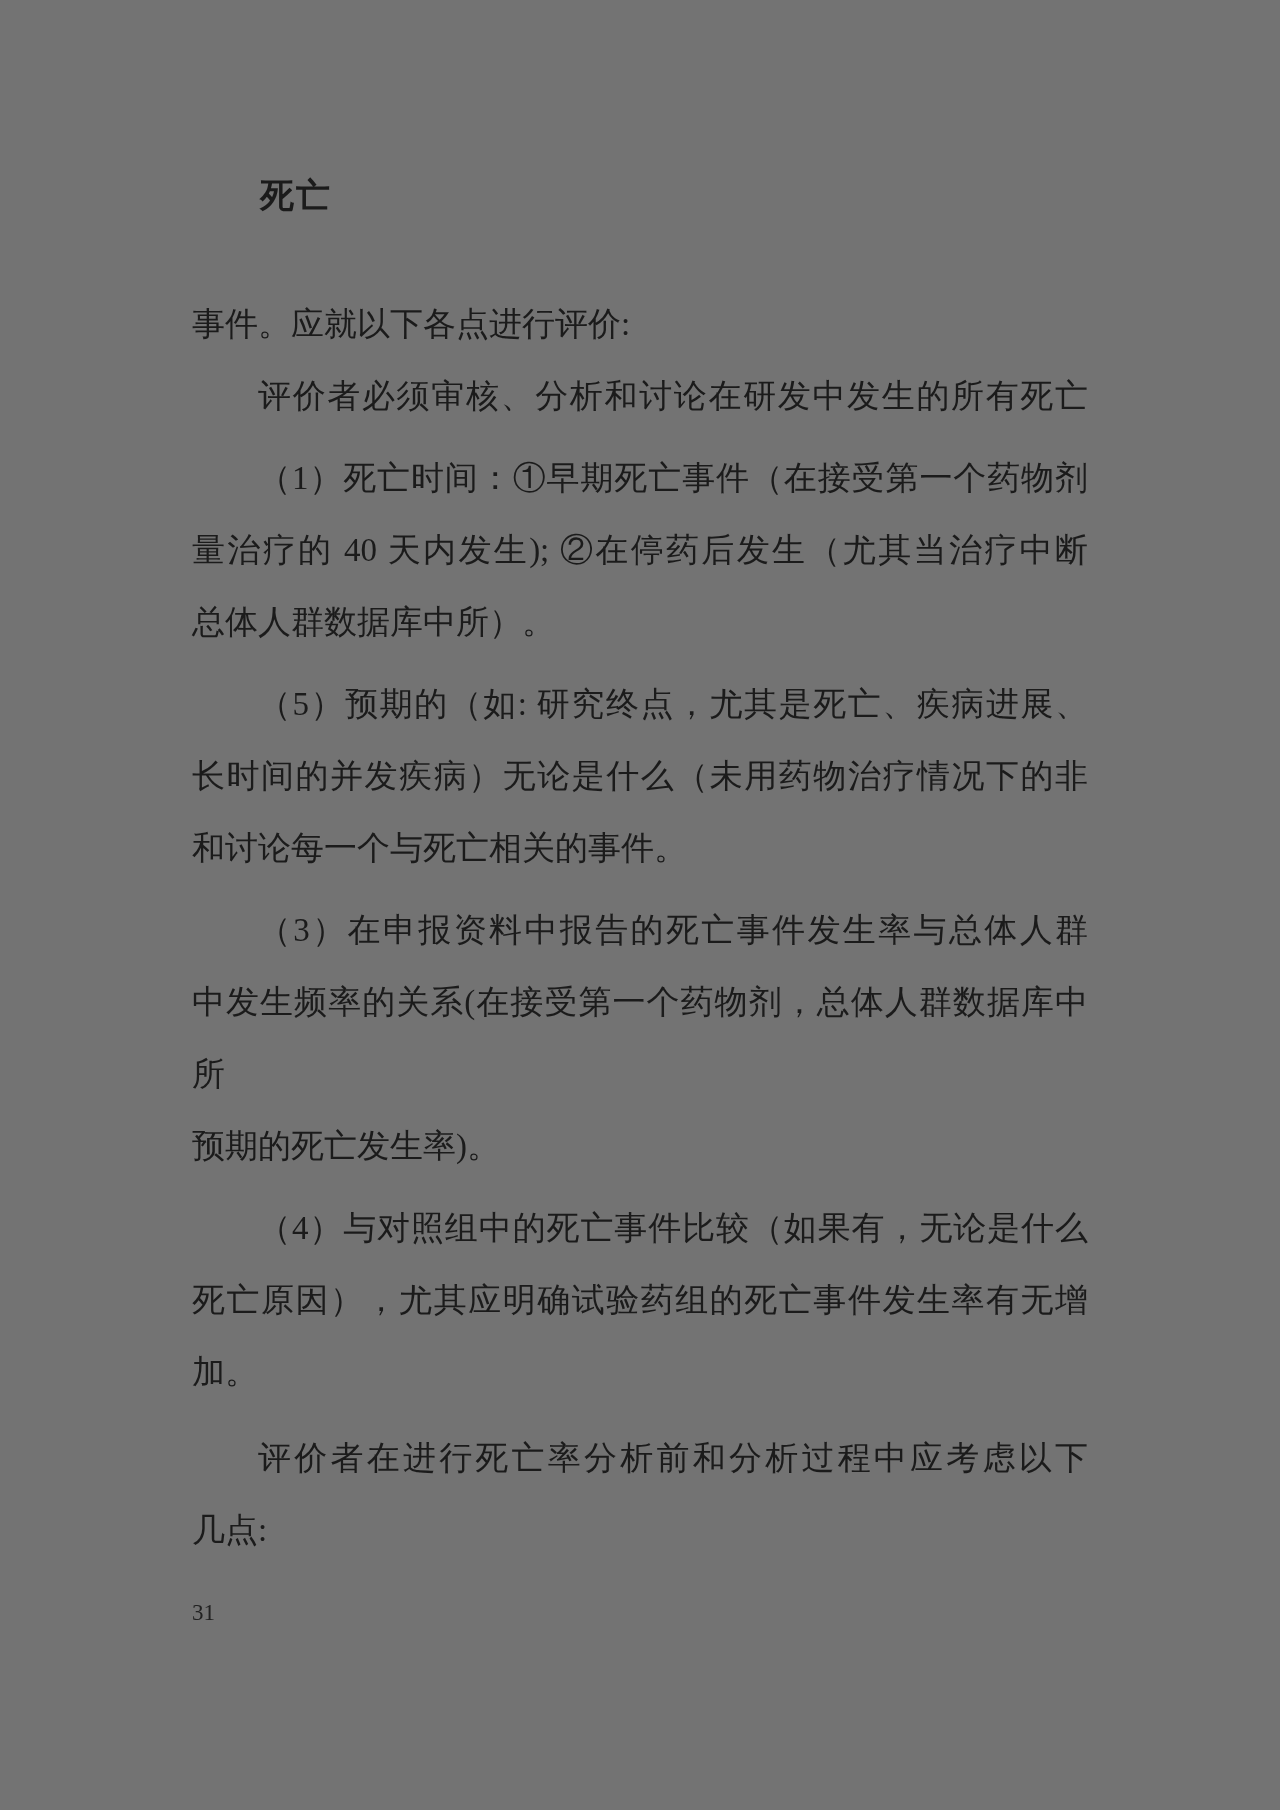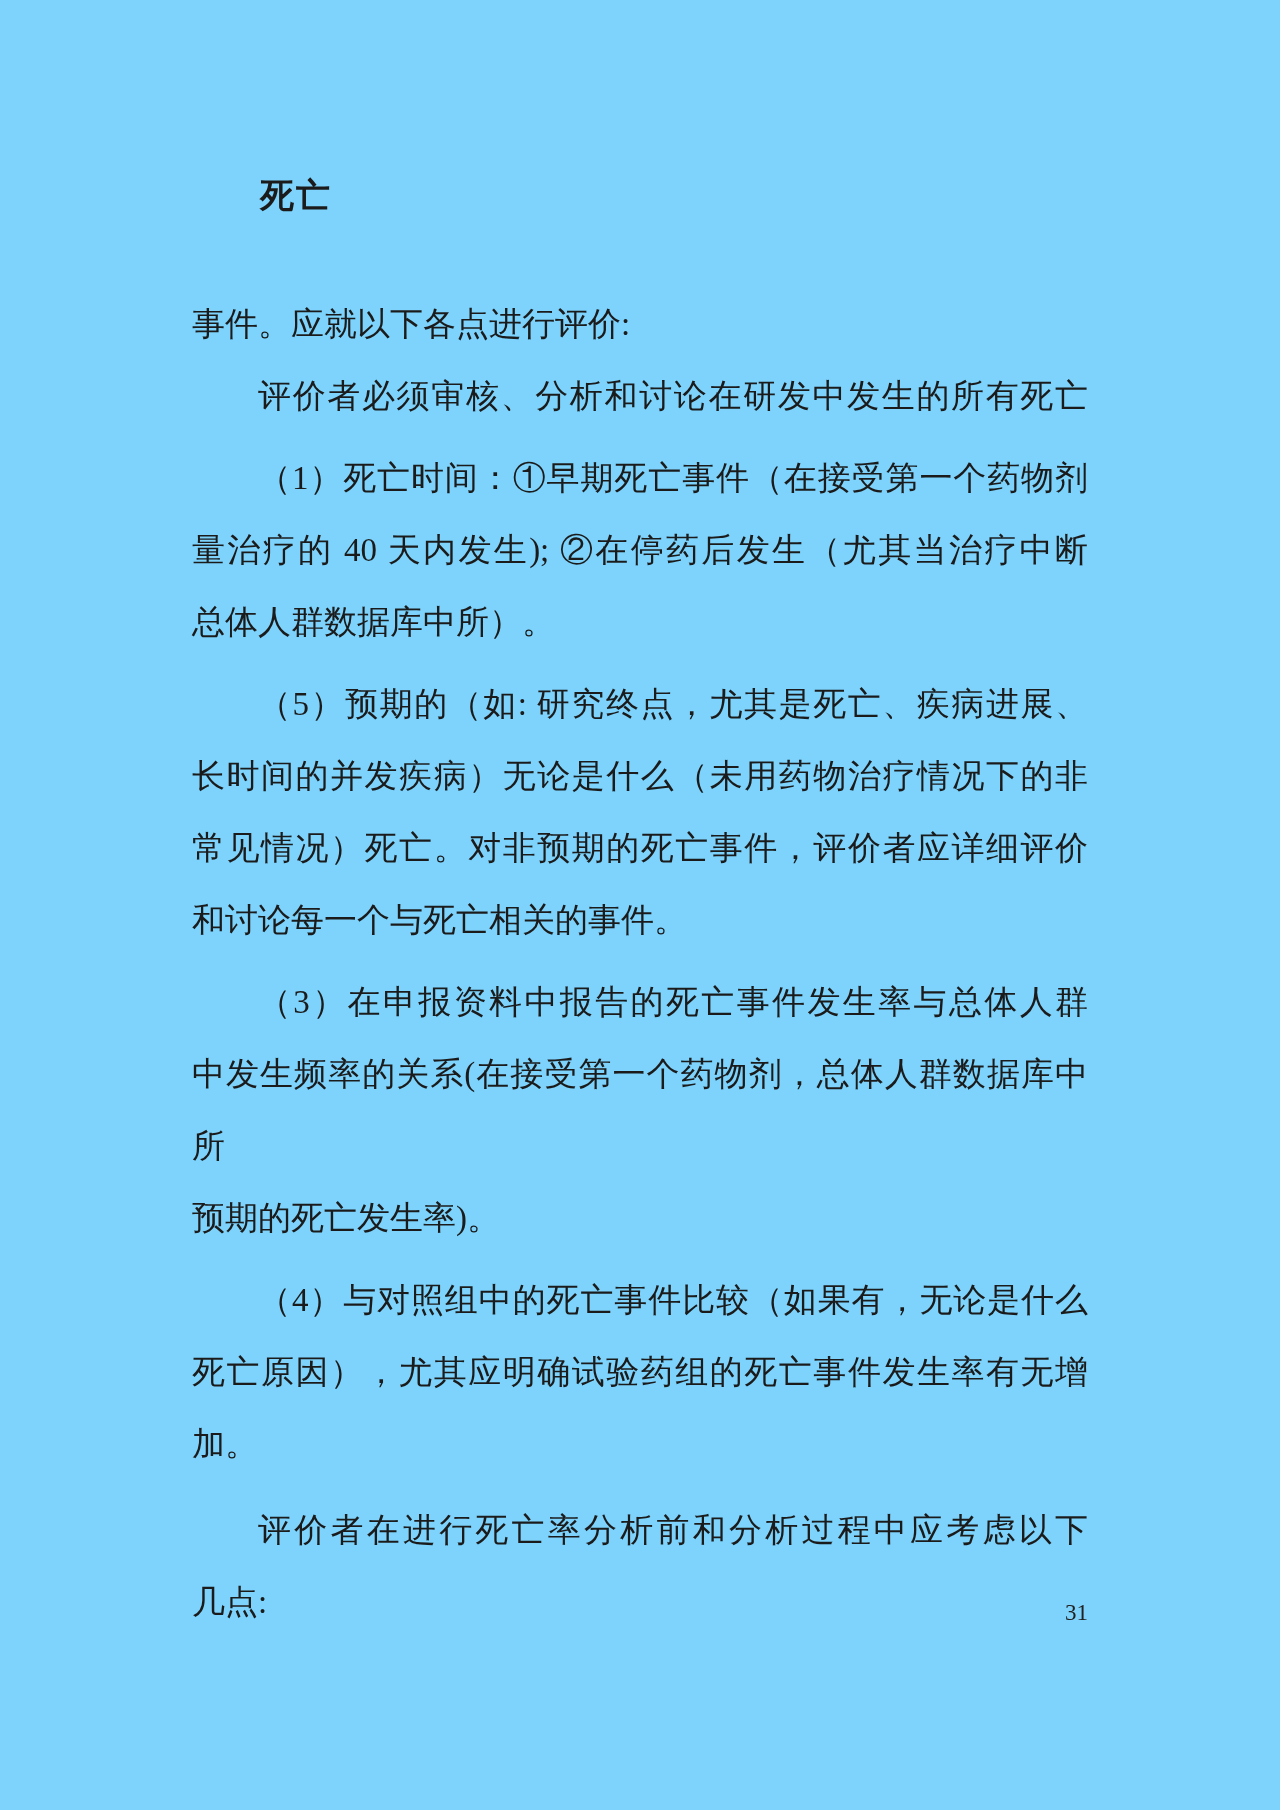--- a/index.html
+++ b/index.html
@@ -4,21 +4,21 @@
 <style>
   html, body {
     margin: 0;
     padding: 0;
     background: #ffffff;
   }
   .page {
     position: relative;
     width: 1280px;
     height: 1810px;
-    background: #7dd3fc;
+    background: #737373;
     overflow: hidden;
     font-family: "Liberation Serif", "DejaVu Serif", serif;
     color: #1b1b1b;
   }
   .content {
     position: absolute;
     left: 192px;
     top: 160px;
     width: 896px;
     font-size: 33px;
@@ -48,21 +48,21 @@
     text-align-last: justify;
   }
   .line.indent {
     text-indent: 2em;
   }
   .page-number {
     position: absolute;
     top: 1598px;
     left: 192px;
     width: 896px;
-    text-align: right;
+    text-align: left;
     font-size: 23px;
     line-height: 30px;
     color: #222222;
   }
 </style>
 </head>
 <body>
 
 <div class="page">
   <div class="content">
@@ -76,21 +76,20 @@
 
     <div class="para">
       <div class="line fill indent">（1）死亡时间：①早期死亡事件（在接受第一个药物剂</div>
       <div class="line fill">量治疗的 40 天内发生); ②在停药后发生（尤其当治疗中断</div>
       <div class="line">总体人群数据库中所）。</div>
     </div>
 
     <div class="para">
       <div class="line fill indent">（5）预期的（如: 研究终点，尤其是死亡、疾病进展、</div>
       <div class="line fill">长时间的并发疾病）无论是什么（未用药物治疗情况下的非</div>
-      <div class="line fill">常见情况）死亡。对非预期的死亡事件，评价者应详细评价</div>
       <div class="line">和讨论每一个与死亡相关的事件。</div>
     </div>
 
     <div class="para">
       <div class="line fill indent">（3）在申报资料中报告的死亡事件发生率与总体人群</div>
       <div class="line fill">中发生频率的关系(在接受第一个药物剂，总体人群数据库中所</div>
       <div class="line">预期的死亡发生率)。</div>
     </div>
 
     <div class="para">

